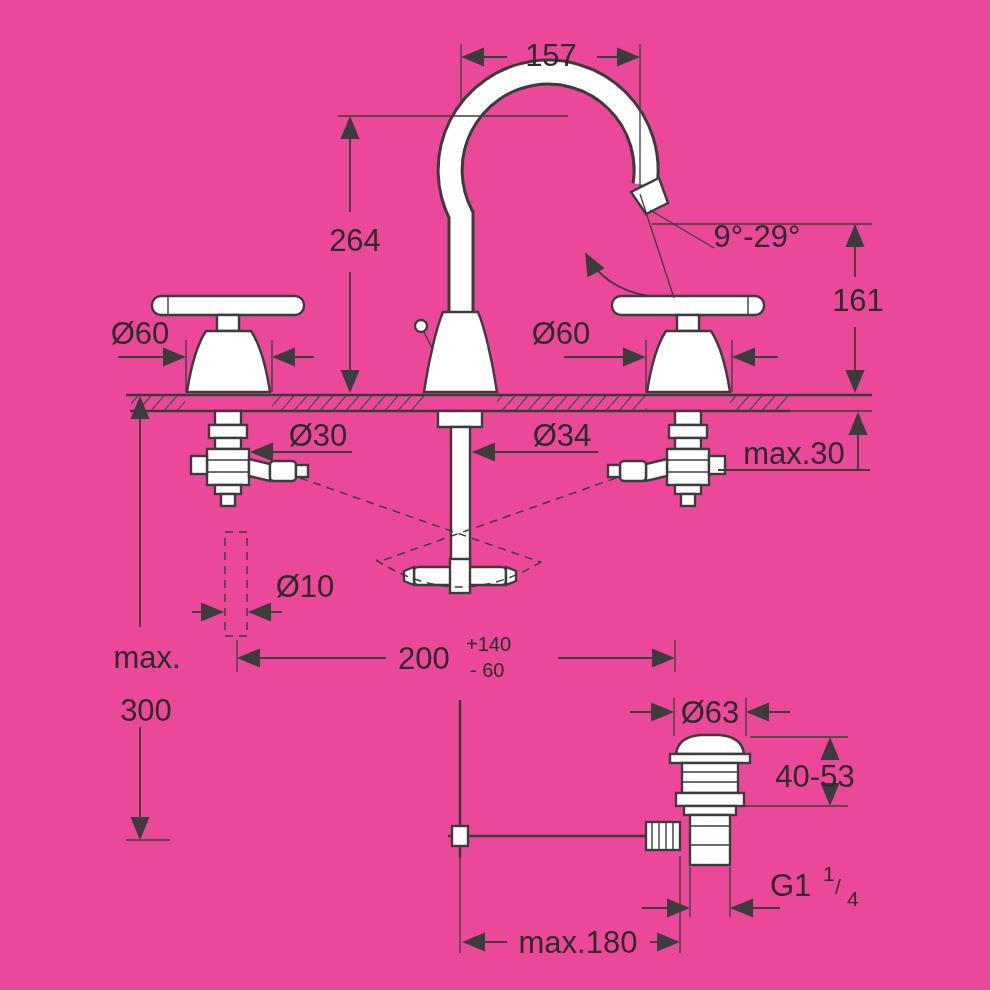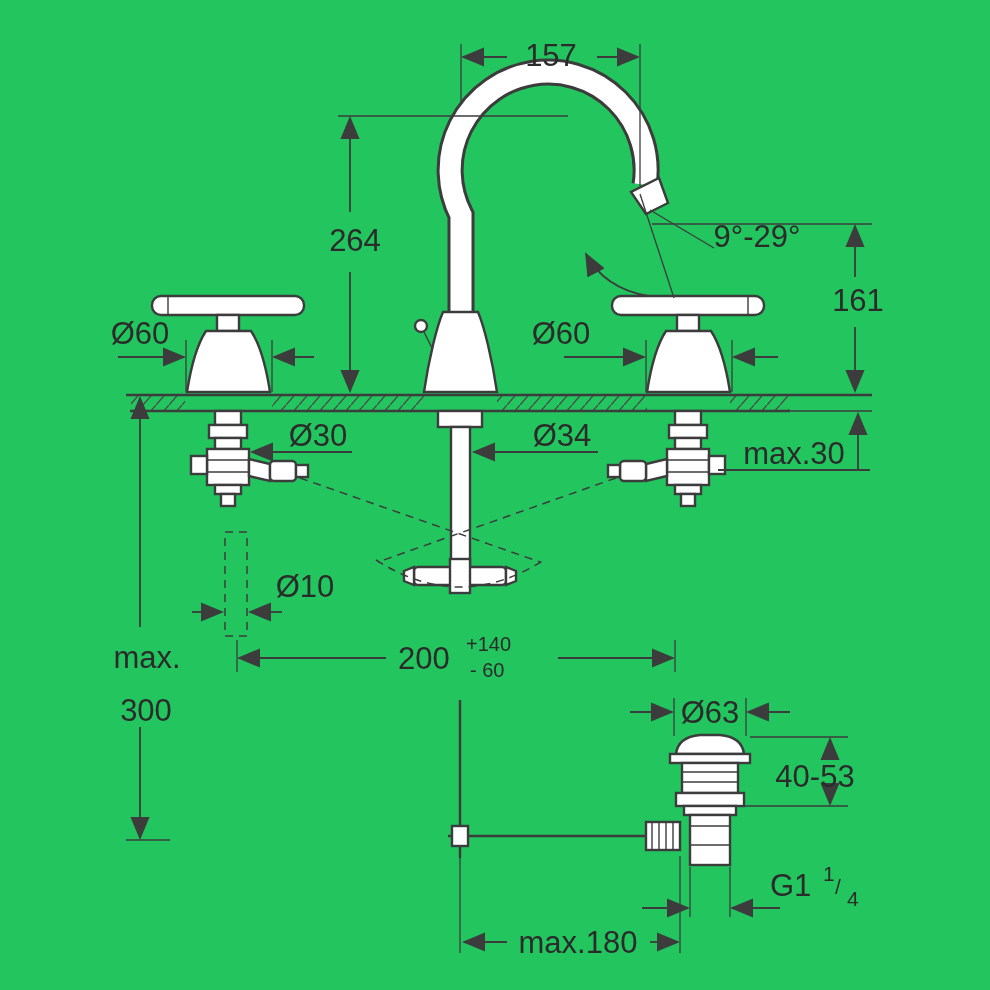--- a/index.html
+++ b/index.html
@@ -1,16 +1,16 @@
 <!DOCTYPE html>
 <html><head>
 <meta charset="utf-8">
 <style>
   html,body{margin:0;padding:0;background:#fff;}
-  .canvas{position:relative;width:990px;height:990px;background:#22c55e;overflow:hidden;}
+  .canvas{position:relative;width:990px;height:990px;background:#ec4899;overflow:hidden;}
   svg{display:block;}
   text{font-family:"Liberation Sans","DejaVu Sans",sans-serif;fill:#2b2b2b;}
   .d{font-size:31px;}
   .s{font-size:20px;}
   .f{font-size:21px;}
   .outl{stroke:#3c3c3c;stroke-width:2.4;fill:#ffffff;}
   .lineo{stroke:#3c3c3c;stroke-width:2.4;fill:none;}
   .dim{stroke:#3c3c3c;stroke-width:1.8;fill:none;}
   .ext{stroke:#3c3c3c;stroke-width:1.3;fill:none;}
   .dash{stroke:#3c3c3c;stroke-width:1.5;fill:none;stroke-dasharray:8 6;}

